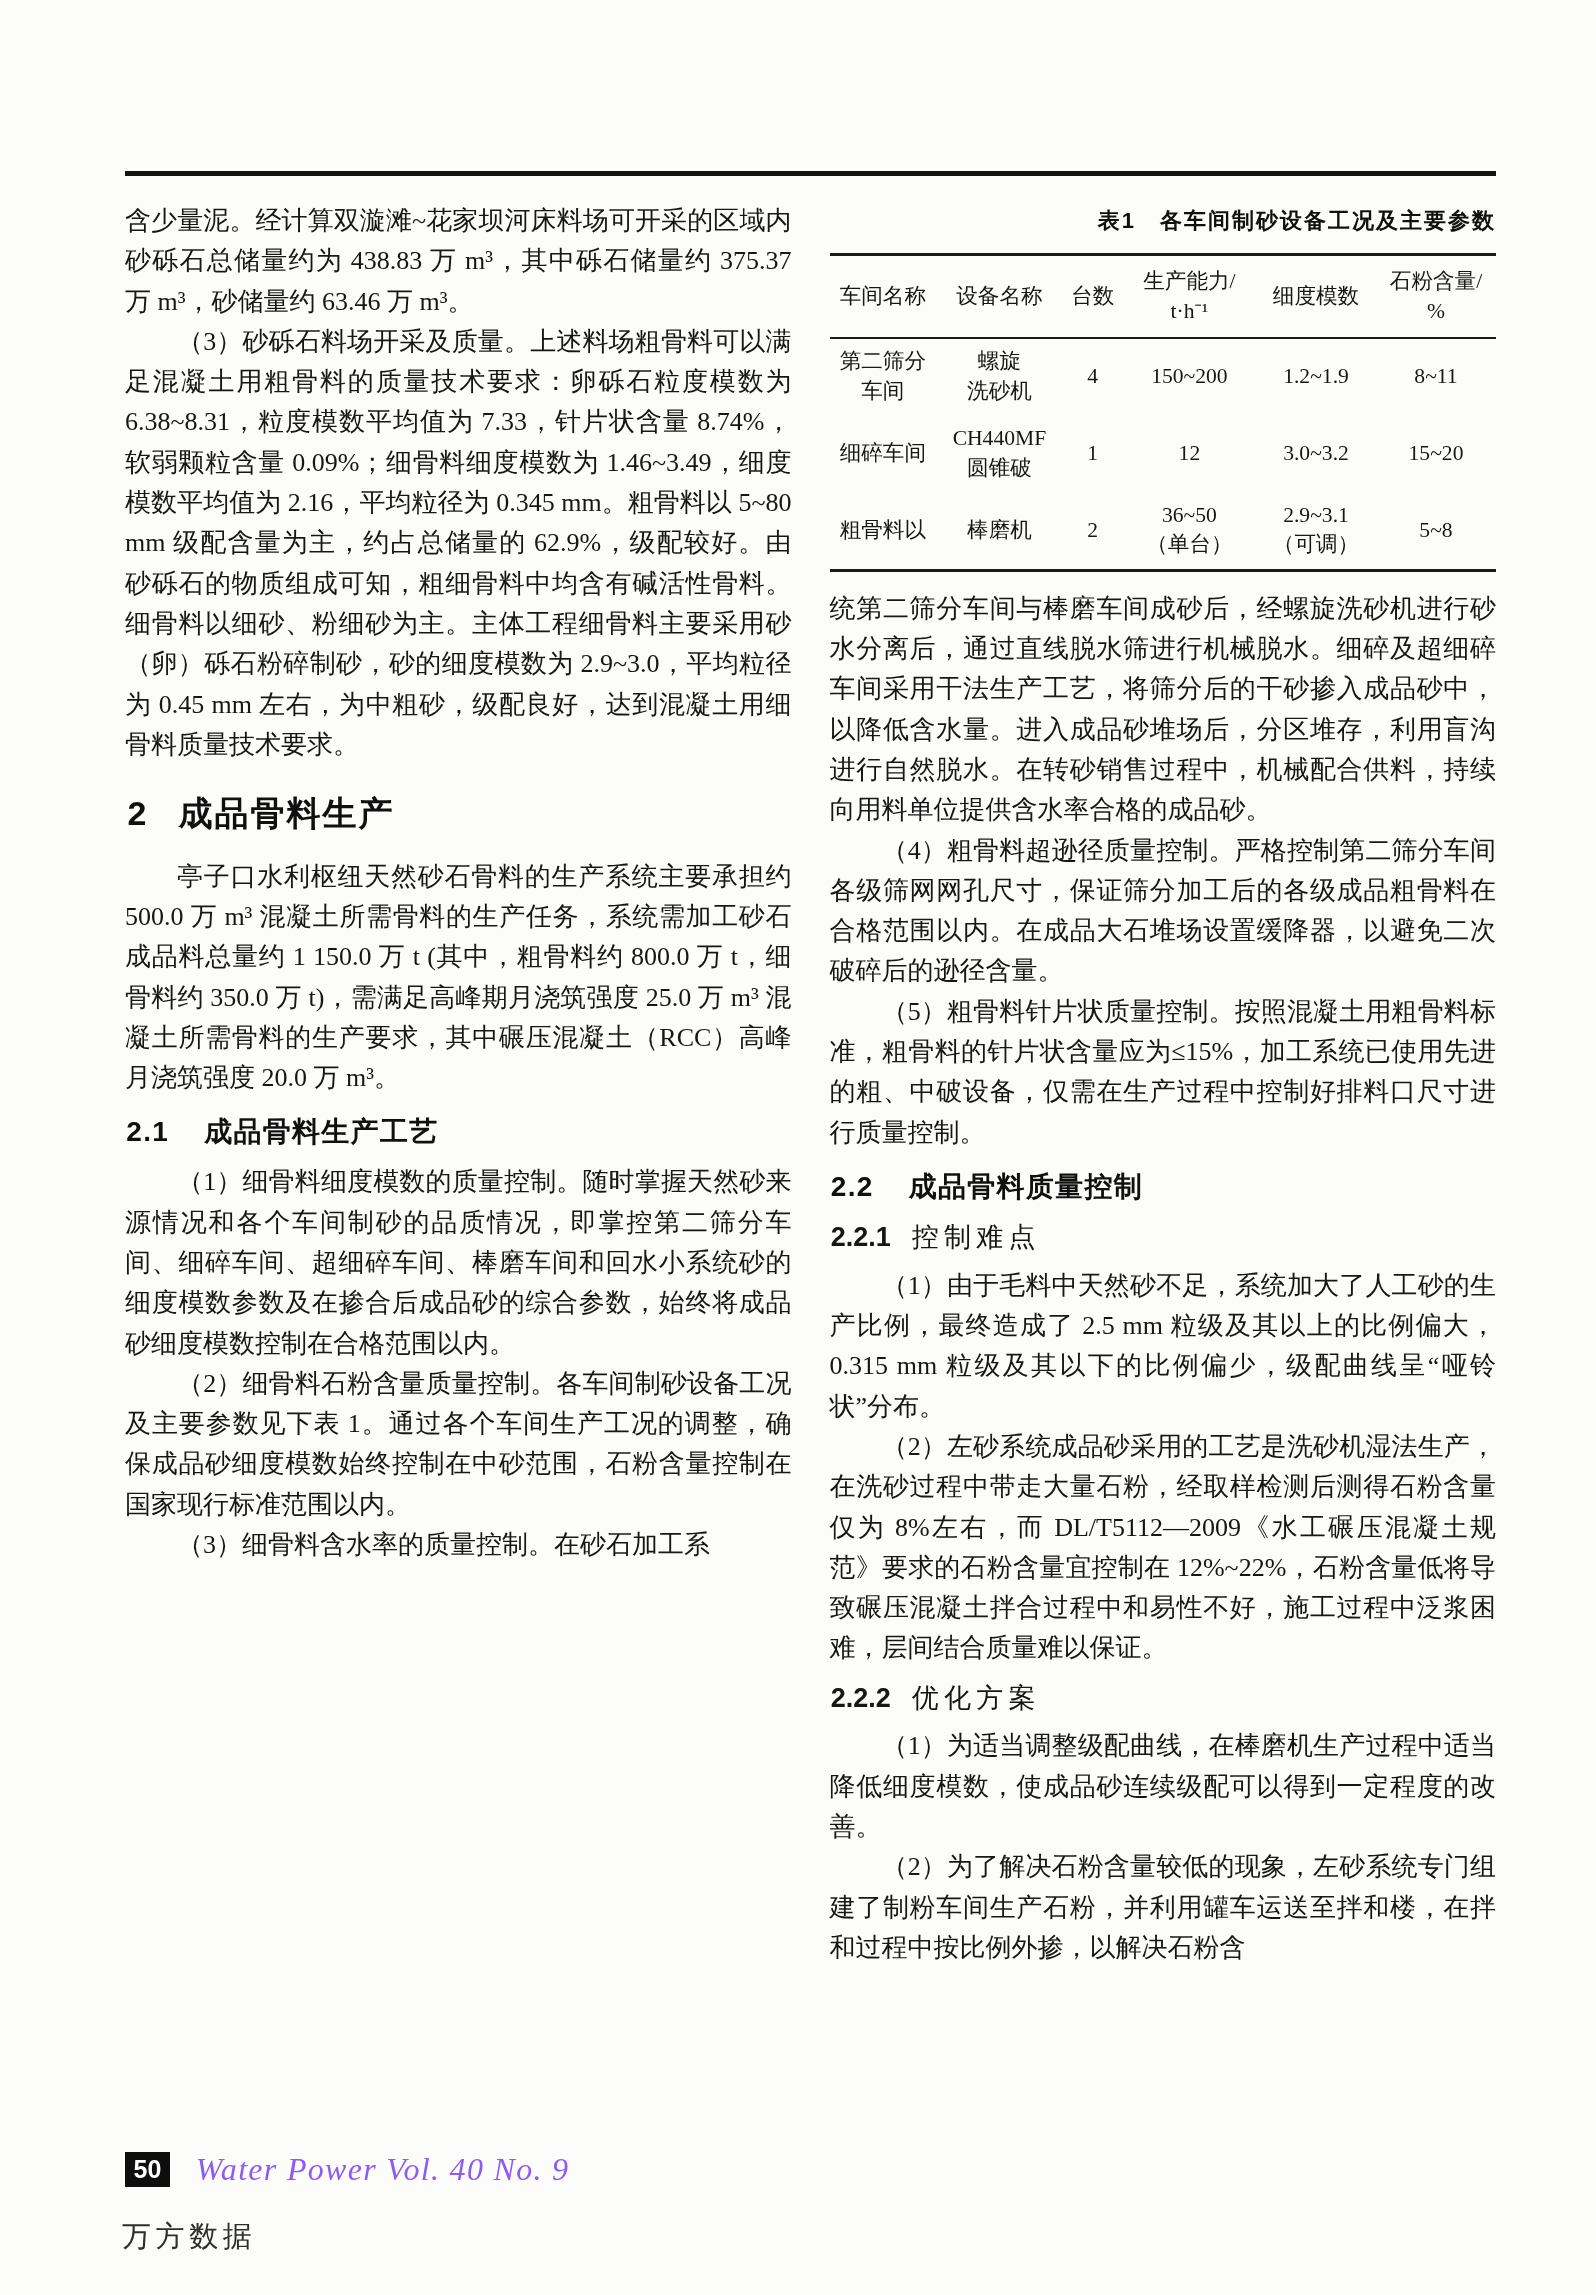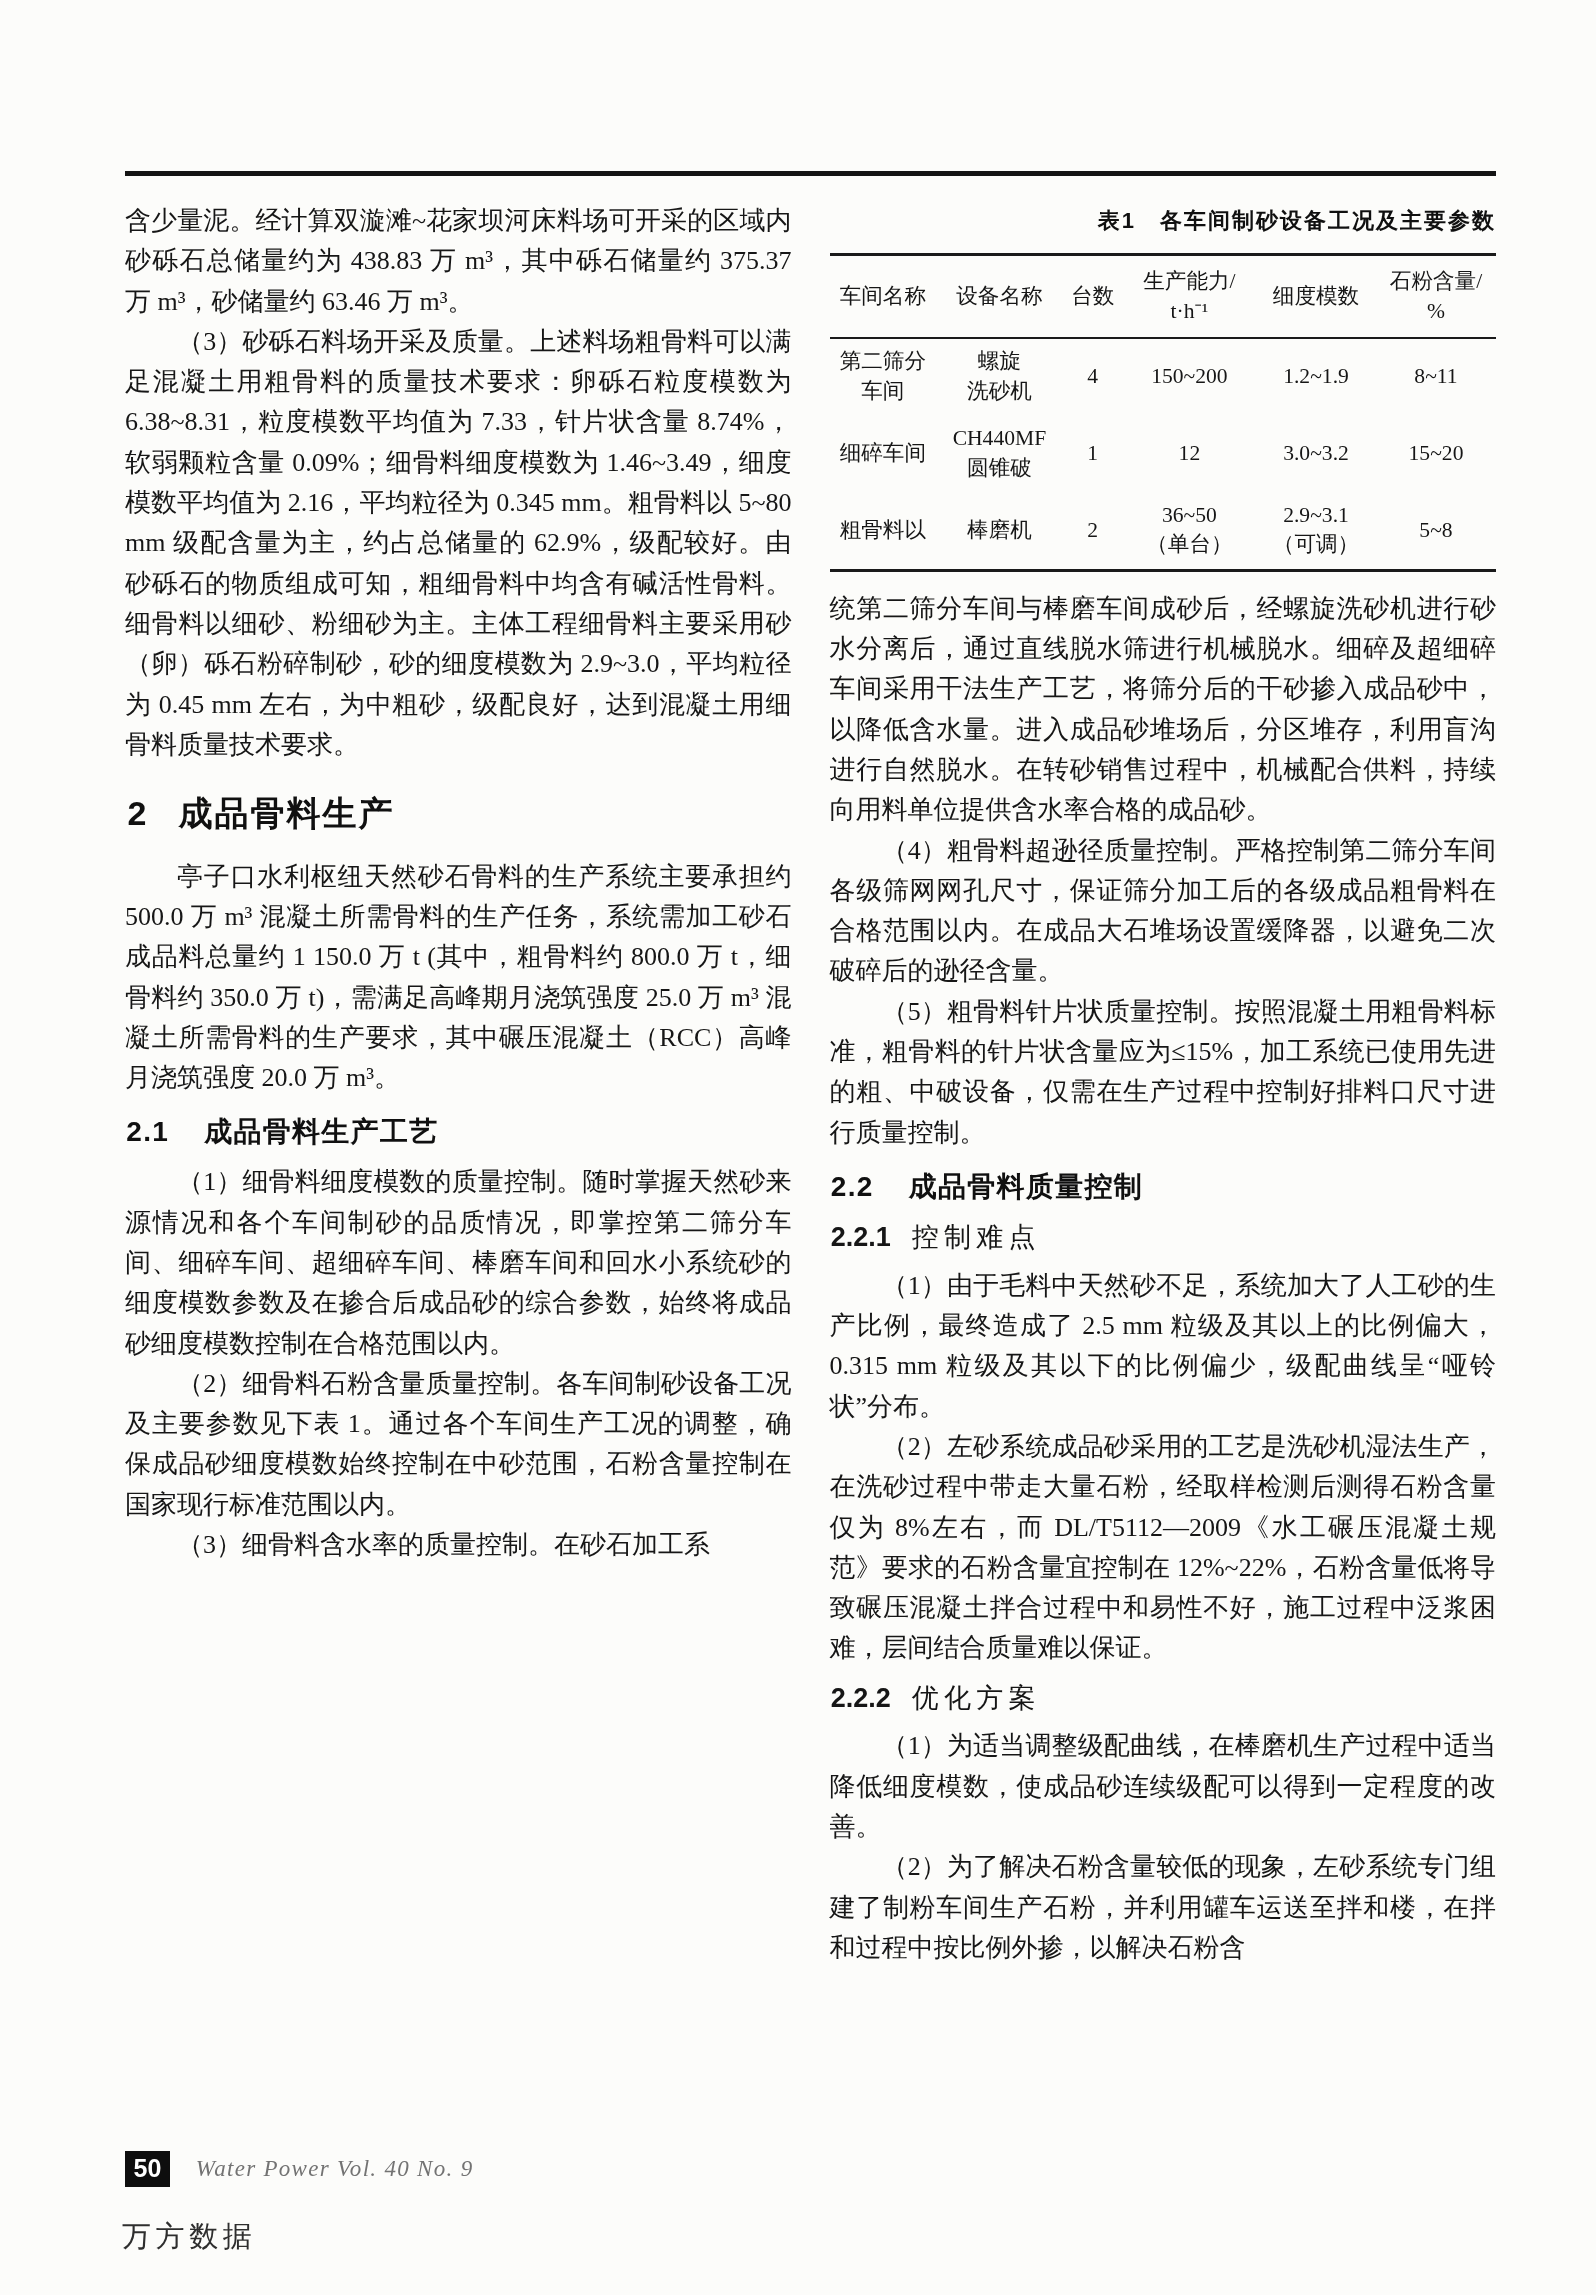--- a/index.html
+++ b/index.html
@@ -52,21 +52,21 @@
     white-space:pre-line; padding:8.5px 2.6px;
   }
   .tbl thead th { border-bottom:2px solid #1a1a1a; padding:10.5px 2.6px; }
   
   .footer-line { position:absolute; left:125px; top:2151px; display:flex; align-items:center; gap:26px;justify-content:flex-end; }
   .pageno {
     background:#0e0e0e; color:#fff;
     font-family:"Liberation Sans", sans-serif; font-weight:bold;
     font-size:25px; padding:3.3px 8.5px;
   }
-  .citation { font-style:italic; font-size:23px; letter-spacing:1.3px; color:#737373; }
+  .citation { font-style:italic; font-size:32px; letter-spacing:1.3px; color:#8b5cf6; }
   .watermark { position:absolute; left:122px; top:2217px; font-size:29px; color:#2e2e2e; letter-spacing:4.6px; }
 </style>
 </head>
 <body>
 
 <div class="page">
 
   <div class="header-rule"></div>
 
   <div class="columns">

